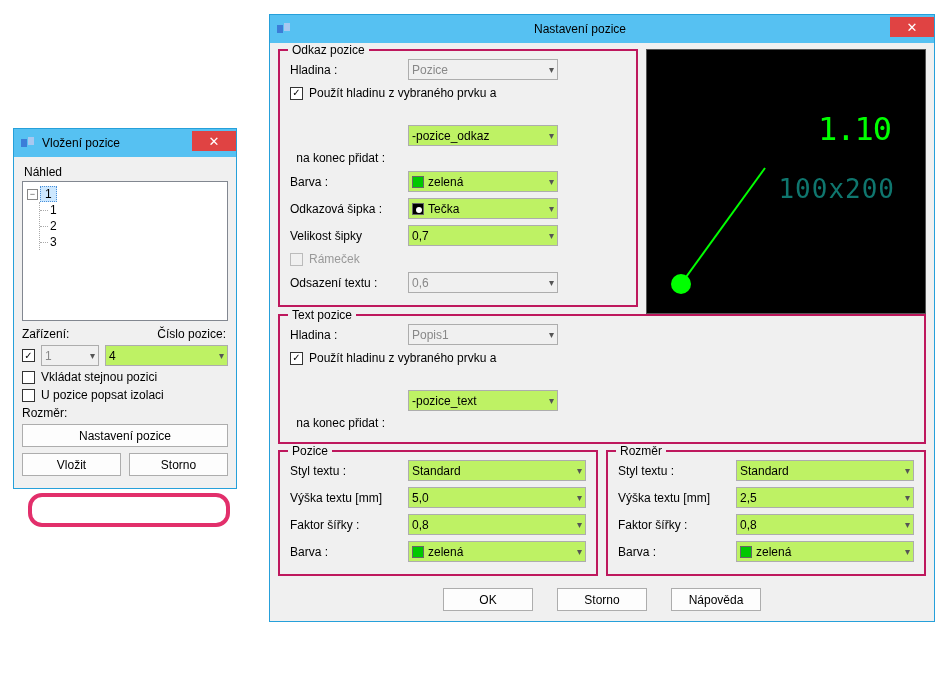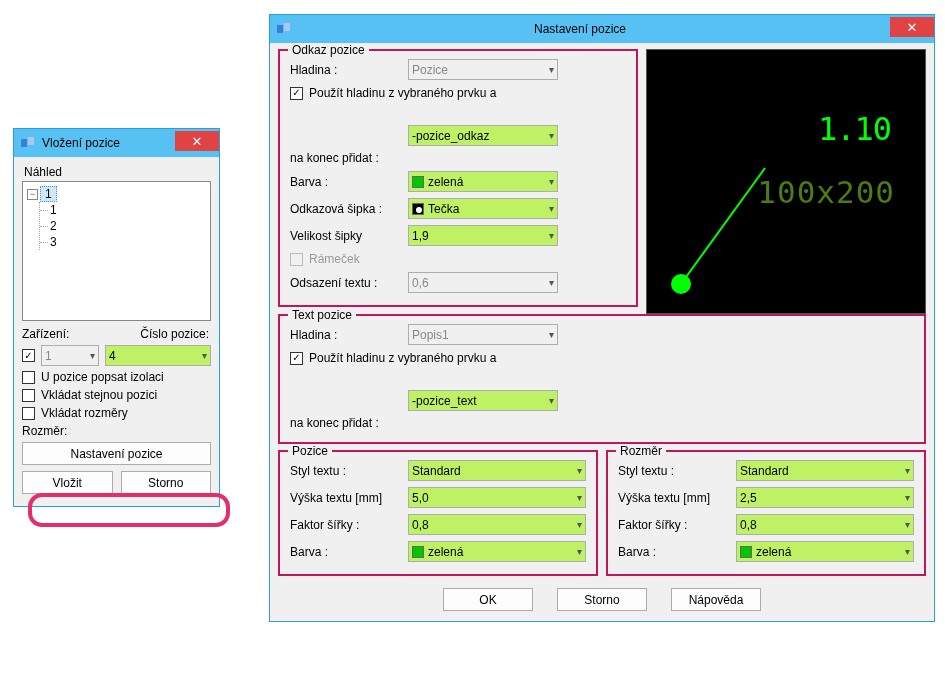--- a/index.html
+++ b/index.html
@@ -8,21 +8,21 @@
   .window { position: absolute; background: #f0f0f0; border: 1px solid #26a0da; }
   .titlebar { background: #56c1f2; display: flex; align-items: center; height: 28px; padding: 0 0 0 6px; color: #000; }
   .titlebar .app-icon { width: 16px; height: 16px; margin-right: 6px; display: inline-flex; }
   .titlebar .title { flex: 1; }
   .titlebar.centered .title { text-align: center; padding-right: 28px; }
   .closebtn { width: 44px; height: 20px; background: #e04343; color: #fff; display: flex; align-items: center; justify-content: center; cursor: pointer; font-size: 13px; line-height: 1; margin-top:-4px;}
   
   .body { padding: 6px 8px 8px 8px; background: #f0f0f0; }
 
   
-  #win-small { left: 13px; top: 128px; width: 207px; }
+  #win-small { left: 13px; top: 128px; width: 224px; }
   #win-small .tree-label { margin: 2px 0 2px 2px; }
   #win-small .tree { background: #fff; border: 1px solid #828790; height: 140px; padding: 4px 4px; margin-bottom: 6px; }
   .tree-node { display: flex; align-items: center; gap: 2px; }
   .tree-toggle { width: 11px; height: 11px; border: 1px solid #888; display:inline-flex; align-items:center; justify-content:center; font-size:9px; line-height:1; color:#555; background:#fff;}
   .tree-root-label { background: #cde8ff; border: 1px dotted #4a90d9; padding: 0 4px; }
   .tree-children { margin-left: 12px; border-left: 1px dotted #aaa; padding-left: 8px; line-height: 16px; }
   .tree-leaf::before { content: ""; display:inline-block; width:8px; border-top:1px dotted #aaa; vertical-align:middle; margin-left:-8px; margin-right:2px;}
 
   .row { display: flex; align-items: center; gap: 6px; margin-bottom: 4px; }
   .lbl { white-space: nowrap; }
@@ -39,31 +39,31 @@
   .btn { border: 1px solid #adadad; background: #fdfdfd; height: 23px; display:flex; align-items:center; justify-content:center; cursor:pointer; padding: 0 12px; }
 
   .highlight-ring { position:absolute; border: 4px solid #e22f6b; border-radius: 14px; pointer-events:none; }
 
   
   #win-large { left: 269px; top: 14px; width: 666px; }
   .groupbox { border: 2px solid #be185d; margin-bottom: 6px; padding: 8px 10px 6px 10px; position: relative; background:#f0f0f0; }
   .groupbox > .legend { position: absolute; top: -8px; left: 8px; background: #f0f0f0; padding: 0 4px; }
   .form-row { display: flex; align-items: center; margin-bottom: 6px; }
   .form-row .flabel { width: 118px; text-align: left; padding-right:4px; }
-  .form-row.indent .flabel { padding-right: 23px; margin-top: 45px; }
+  .form-row.indent .flabel { text-align: right; padding-right: 23px; margin-top: 45px; }
   .form-row .fctrl { flex: 1; }
   .combo { width: 150px; }
   .swatch { width: 12px; height: 12px; border:1px solid #666; margin-right:4px; display:inline-block; vertical-align:middle;}
   .swatch.green { background:#00c800; }
   .swatch.dot { background:#000; border-radius:0; position:relative;}
   .swatch.dot::after{content:"";position:absolute;left:3px;top:3px;width:6px;height:6px;background:#fff;border-radius:50%;}
 
   .preview { background:#000; width:280px; height:265px; position:relative; border:1px solid #555;}
   .preview .big { color:#00ff00; font-family: Consolas, monospace; font-size: 32px; position:absolute; top:60px; right:34px; letter-spacing:-1px;}
-  .preview .sub { color:#4d7c0f; font-family: Consolas, monospace; font-size: 31px; position:absolute; top:124px; right:30px; letter-spacing:1px;}
+  .preview .sub { color:#0f766e; font-family: Consolas, monospace; font-size: 26px; position:absolute; top:124px; right:30px; letter-spacing:1px;}
   .preview svg { position:absolute; left:0; top:0; }
 
   .two-col { display:flex; gap:8px; }
   .two-col > .groupbox { flex:1; }
 
   .btnbar { display:flex; gap:24px; justify-content:center; padding:6px 0 2px 0;}
   .btnbar .btn { width: 90px; }
 
   .top-area { display:flex; gap:8px; align-items:flex-start; }
   .top-area > .left { flex:1; }
@@ -107,29 +107,25 @@
           <span class="chev">▾</span>
       </div>
       <div class="select" style="flex:1">
         <span>4</span>
           <span class="chev">▾</span>
       </div>
     </div>
 
     <div class="row">
         <span class="chk"></span>
+        <span>Vkládat stejnou pozici</span>
+      </div>
+    <div class="row">
+        <span class="chk"></span>
         <span>U pozice popsat izolaci</span>
-      </div>
-    <div class="row">
-        <span class="chk"></span>
-        <span>Vkládat stejnou pozici</span>
-      </div>
-    <div class="row">
-        <span class="chk"></span>
-        <span>Vkládat rozměry</span>
       </div>
 
     <div class="row">
       <span class="lbl" style="width:54px">Rozměr:</span>
     </div>
 
     <div class="btn" style="width:100%;margin:4px 0 6px 0">
         <span>Nastavení pozice</span>
       </div>
 
@@ -191,21 +187,21 @@
           <div class="form-row">
             <span class="flabel">Odkazová šipka :</span>
             <div class="combo">
                 <span><span class="swatch dot"></span><span>Tečka</span></span>
                 <span class="chev">▾</span>
               </div>
           </div>
           <div class="form-row">
             <span class="flabel">Velikost šipky</span>
             <div class="combo">
-                <span>1,9</span>
+                <span>0,7</span>
                 <span class="chev">▾</span>
               </div>
           </div>
           <div class="form-row">
             <span class="chk disabled" style="margin-left:0;margin-right:6px"></span>
             <span style="color:#999">Rámeček</span>
           </div>
           <div class="form-row">
             <span class="flabel">Odsazení textu :</span>
             <div class="combo disabled">

